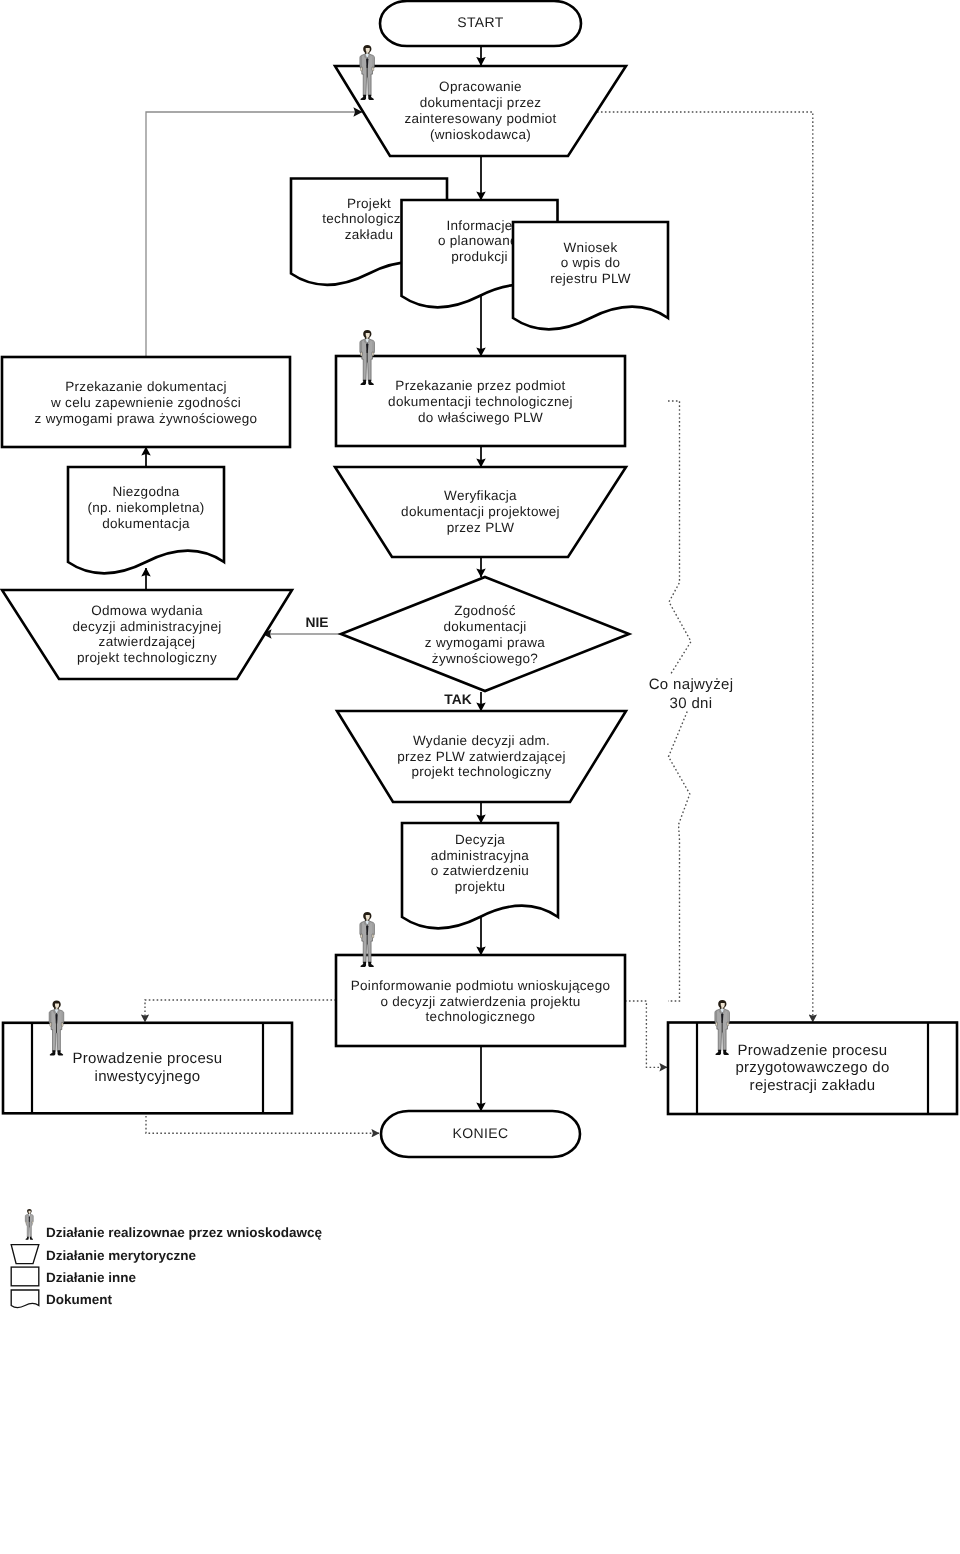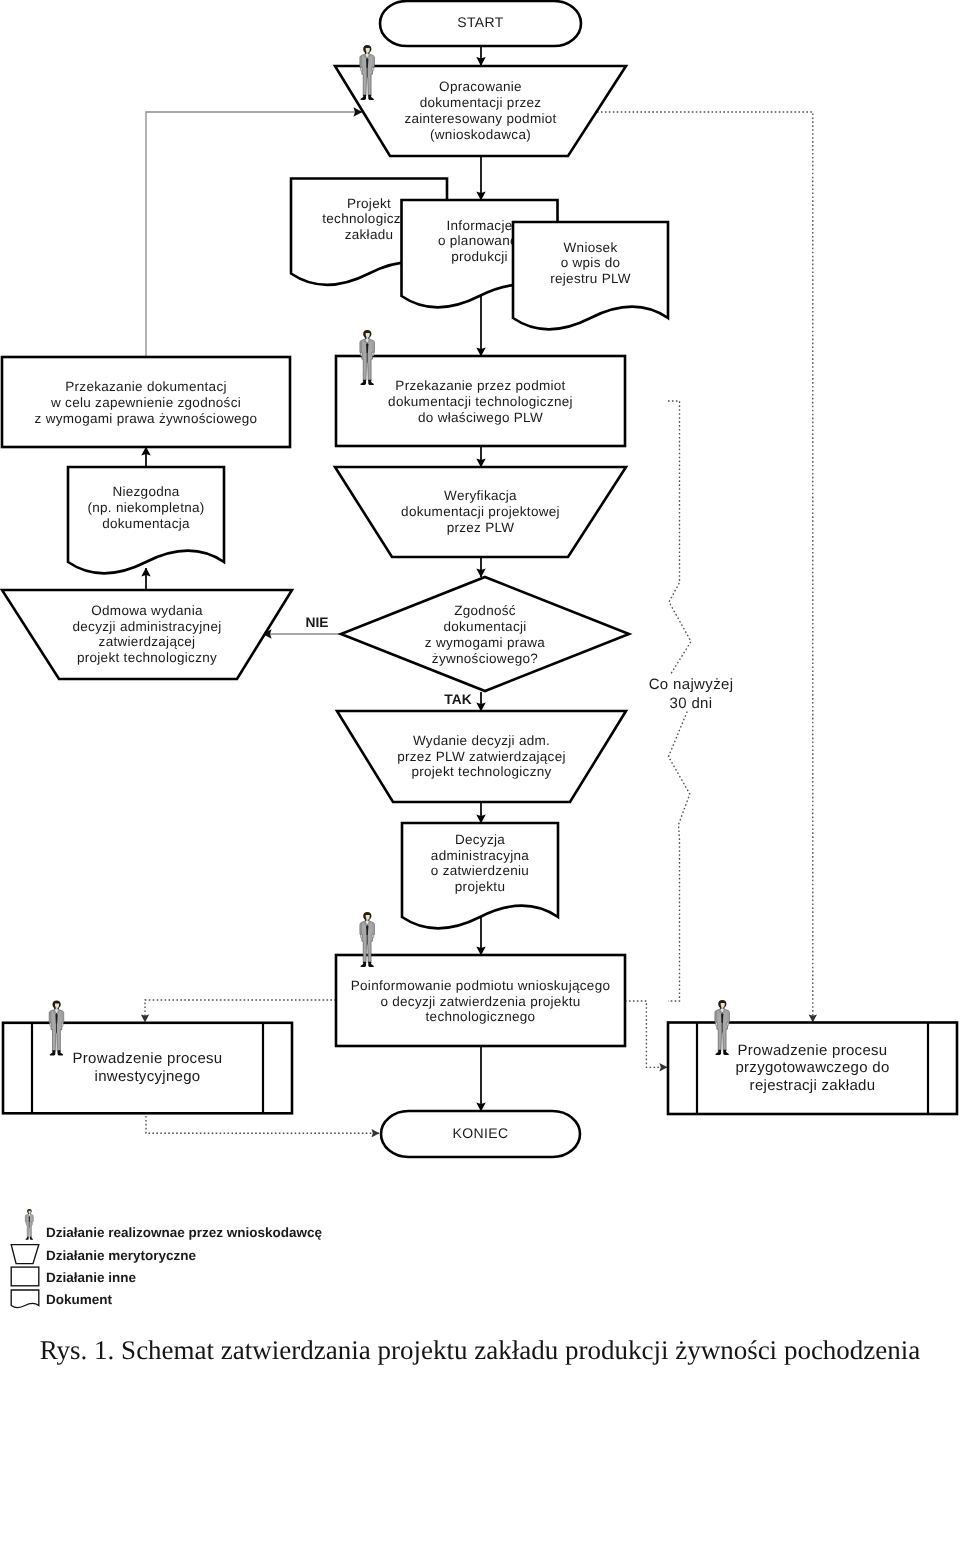--- a/index.html
+++ b/index.html
@@ -250,16 +250,16 @@
         <path d="M11.2,1244.6 L38.8,1244.6 L33,1263.6 L16.1,1263.6 Z" class="shape-thin"></path>
         <rect x="11.2" y="1267.1" width="27.6" height="18.7" class="shape-thin"></rect>
         <path d="M11.2,1290 L38.8,1290 L38.8,1305.5 C34.798,1302.694 30.106,1302.832 25,1305.5 C19.894,1308.168 15.201999999999998,1308.306 11.2,1305.5 Z" class="shape-thin"></path>
         <text x="46" y="1232" dominant-baseline="central" class="legendtext">Działanie realizownae przez wnioskodawcę</text>
         <text x="46" y="1255" dominant-baseline="central" class="legendtext">Działanie merytoryczne</text>
         <text x="46" y="1277" dominant-baseline="central" class="legendtext">Działanie inne</text>
         <text x="46" y="1299" dominant-baseline="central" class="legendtext">Dokument</text>
       </g>
     </svg>
   <div id="caption" class="caption">
-    <span>Rys. 1. Schemat zatwierdzania projektu zakładu produkcji żywności pochodzenia</span><br>
+    <br>
   </div>
   <div id="pagenum">– 18 –</div>
 </div>
 
 </body></html>

